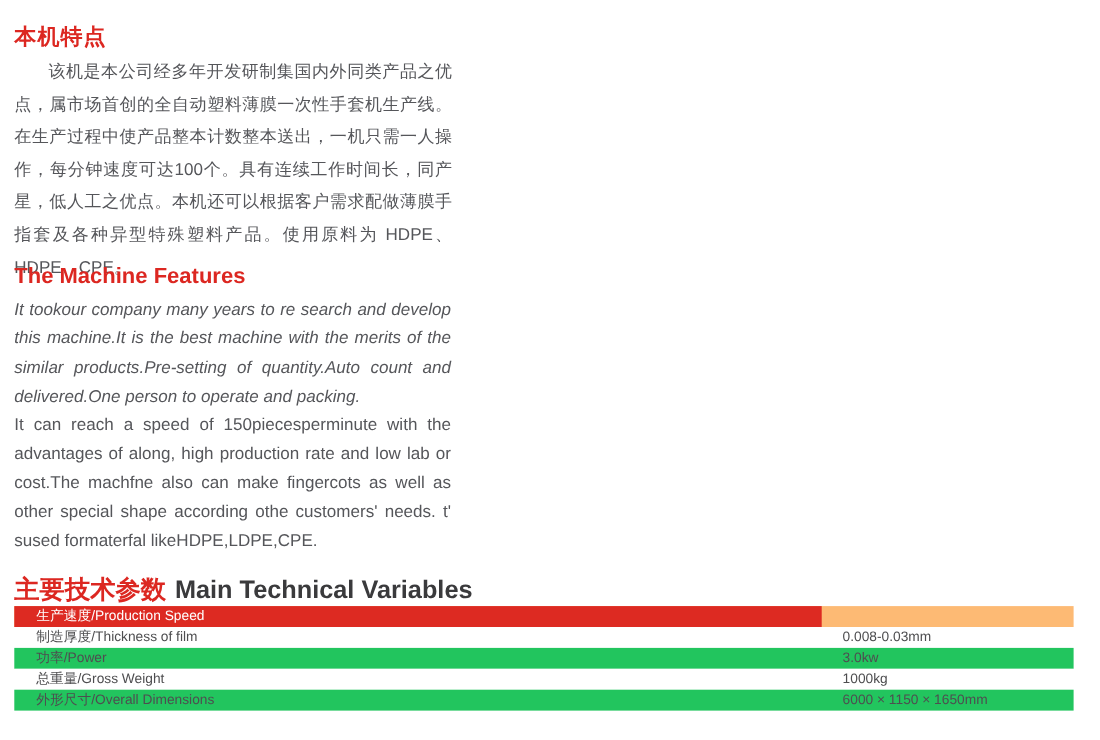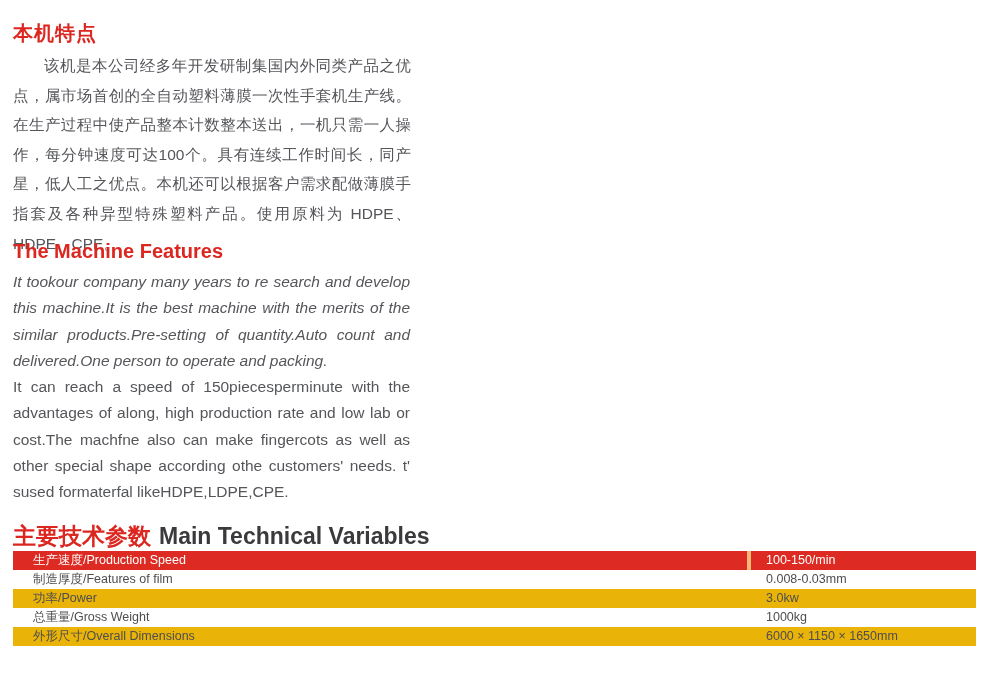--- a/index.html
+++ b/index.html
@@ -40,31 +40,31 @@
   }
   .specs-title .t-cn{color:#dc2721;}
   .specs-title .t-en{color:#3a3a3c;margin-left:8px;}
   .spec-table{
     position:absolute;top:551px;left:13px;width:963px;
   }
   .spec-row{
     display:flex;height:19px;line-height:19px;
     font-size:12.5px;background:#ffffff;
   }
-  .spec-row.gray{background:#eab308;}
+  .spec-row.gray{background:#22c55e;}
   .spec-row .cell-label{
     width:714px;padding-left:20px;flex:0 0 auto;
     color:#4e4e50;white-space:nowrap;overflow:hidden;
   }
   .spec-row .cell-gap{width:4px;flex:0 0 auto;}
   .spec-row .cell-value{
     flex:1 1 auto;padding-left:15px;
     color:#4e4e50;white-space:nowrap;overflow:hidden;
   }
-  .spec-row.highlight{background:#fdba74;}
+  .spec-row.highlight{background:#fdba74;flex-direction:column;}
   .spec-row.highlight .cell-label,
   .spec-row.highlight .cell-value{
     background:#dd2a22;color:#ffffff;
   }
 </style>
 </head>
 <body>
 
 <div class="page">
 
@@ -82,21 +82,21 @@
     <span class="t-cn">主要技术参数</span><span class="t-en">Main Technical Variables</span>
   </h2>
 
   <div class="spec-table">
       <div class="spec-row highlight">
       <div class="cell-label">生产速度/Production Speed</div>
       <div class="cell-gap"></div>
       <div class="cell-value">100-150/min</div>
     </div>
       <div class="spec-row">
-      <div class="cell-label">制造厚度/Features of film</div>
+      <div class="cell-label">制造厚度/Thickness of film</div>
       <div class="cell-gap"></div>
       <div class="cell-value">0.008-0.03mm</div>
     </div>
       <div class="spec-row gray">
       <div class="cell-label">功率/Power</div>
       <div class="cell-gap"></div>
       <div class="cell-value">3.0kw</div>
     </div>
       <div class="spec-row">
       <div class="cell-label">总重量/Gross Weight</div>

